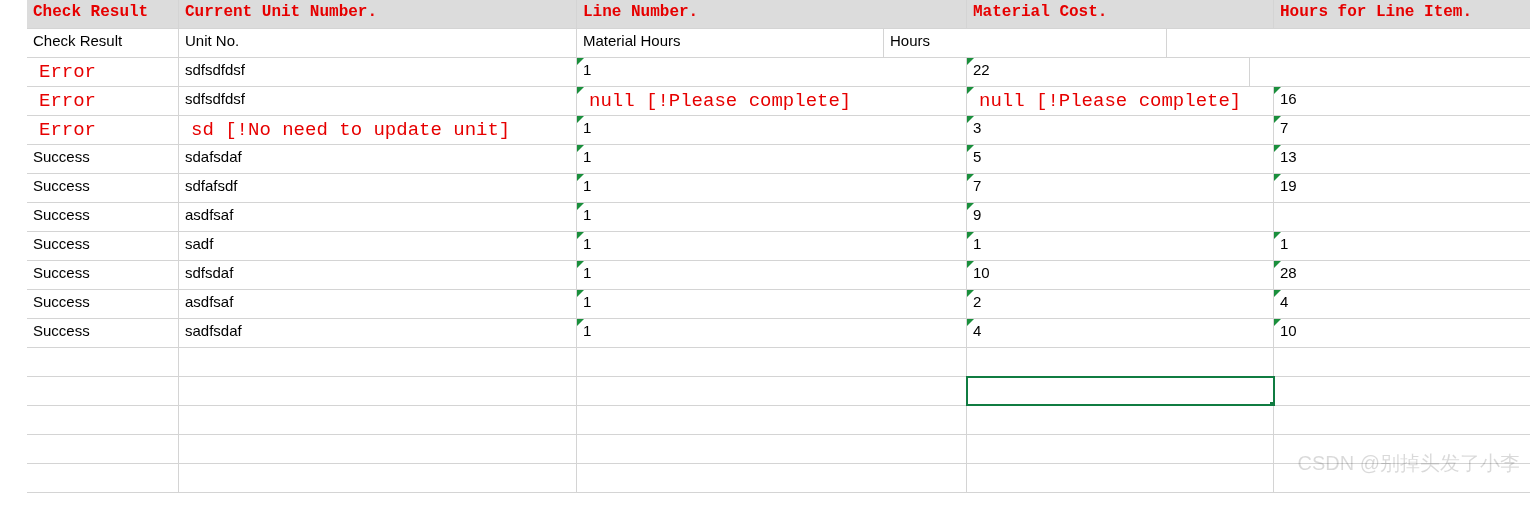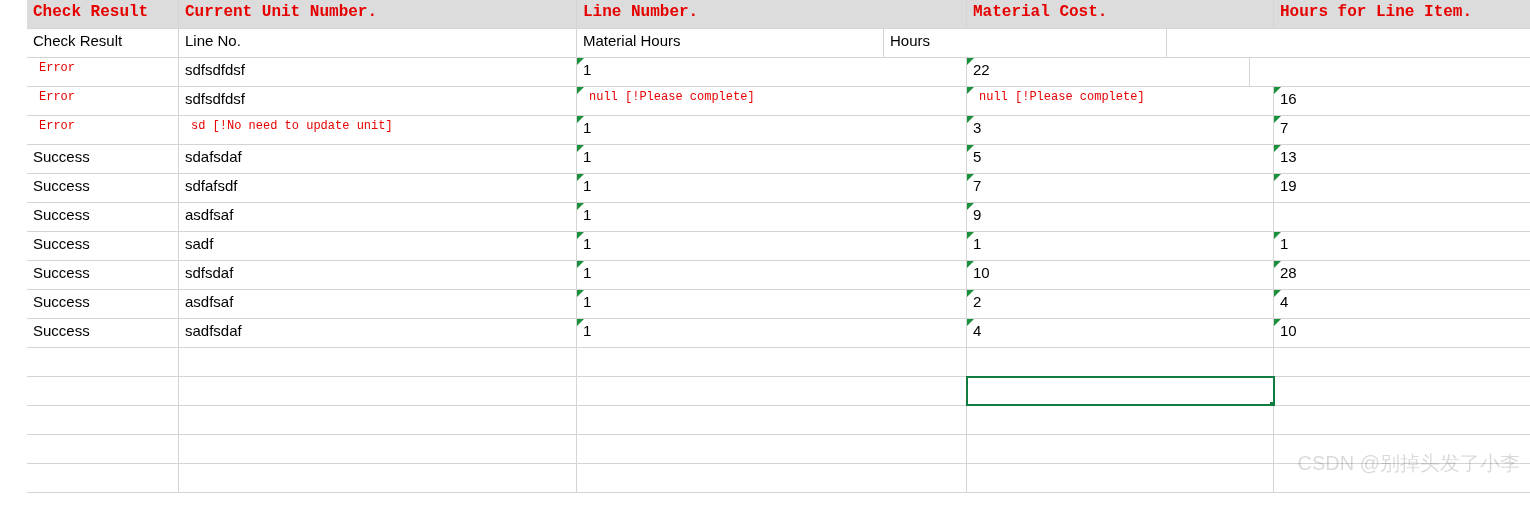--- a/index.html
+++ b/index.html
@@ -32,21 +32,21 @@
     .header-row { background: #dcdcdc; }
     .header-row .cell {
       font-family: Consolas, 'Courier New', monospace;
       font-weight: bold;
       color: #e60000;
       font-size: 16px;
     }
     .red {
       color: #e60000;
       font-family: Consolas, 'Courier New', monospace;
-      font-size: 12px;
+      font-size: 19px;
       padding-left: 12px;
     }
     .flag::before {
       content: '';
       position: absolute;
       top: 0;
       left: 0;
       width: 0;
       height: 0;
       border-top: 7px solid #1a8f3c;
@@ -82,21 +82,21 @@
   <div class="row header-row">
     <div class="cell c0">Check Result</div>
     <div class="cell c1">Current Unit Number.</div>
     <div class="cell c2">Line Number.</div>
     <div class="cell c3">Material Cost.</div>
     <div class="cell c4">Hours for Line Item.</div>
   </div>
 
   <div class="row">
     <div class="cell c0">Check Result</div>
-    <div class="cell c1">Line No.</div>
+    <div class="cell c1">Unit No.</div>
     <div class="cell c3">Material Hours</div>
     <div class="cell c4">Hours</div>
   </div>
 
   <div id="data-rows">
       <div class="row">
         <div class="cell c0 red">Error</div>
         <div class="cell c1">sdfsdfdsf</div>
         <div class="cell c2 flag">1</div>
         <div class="cell c4 flag">22</div>

